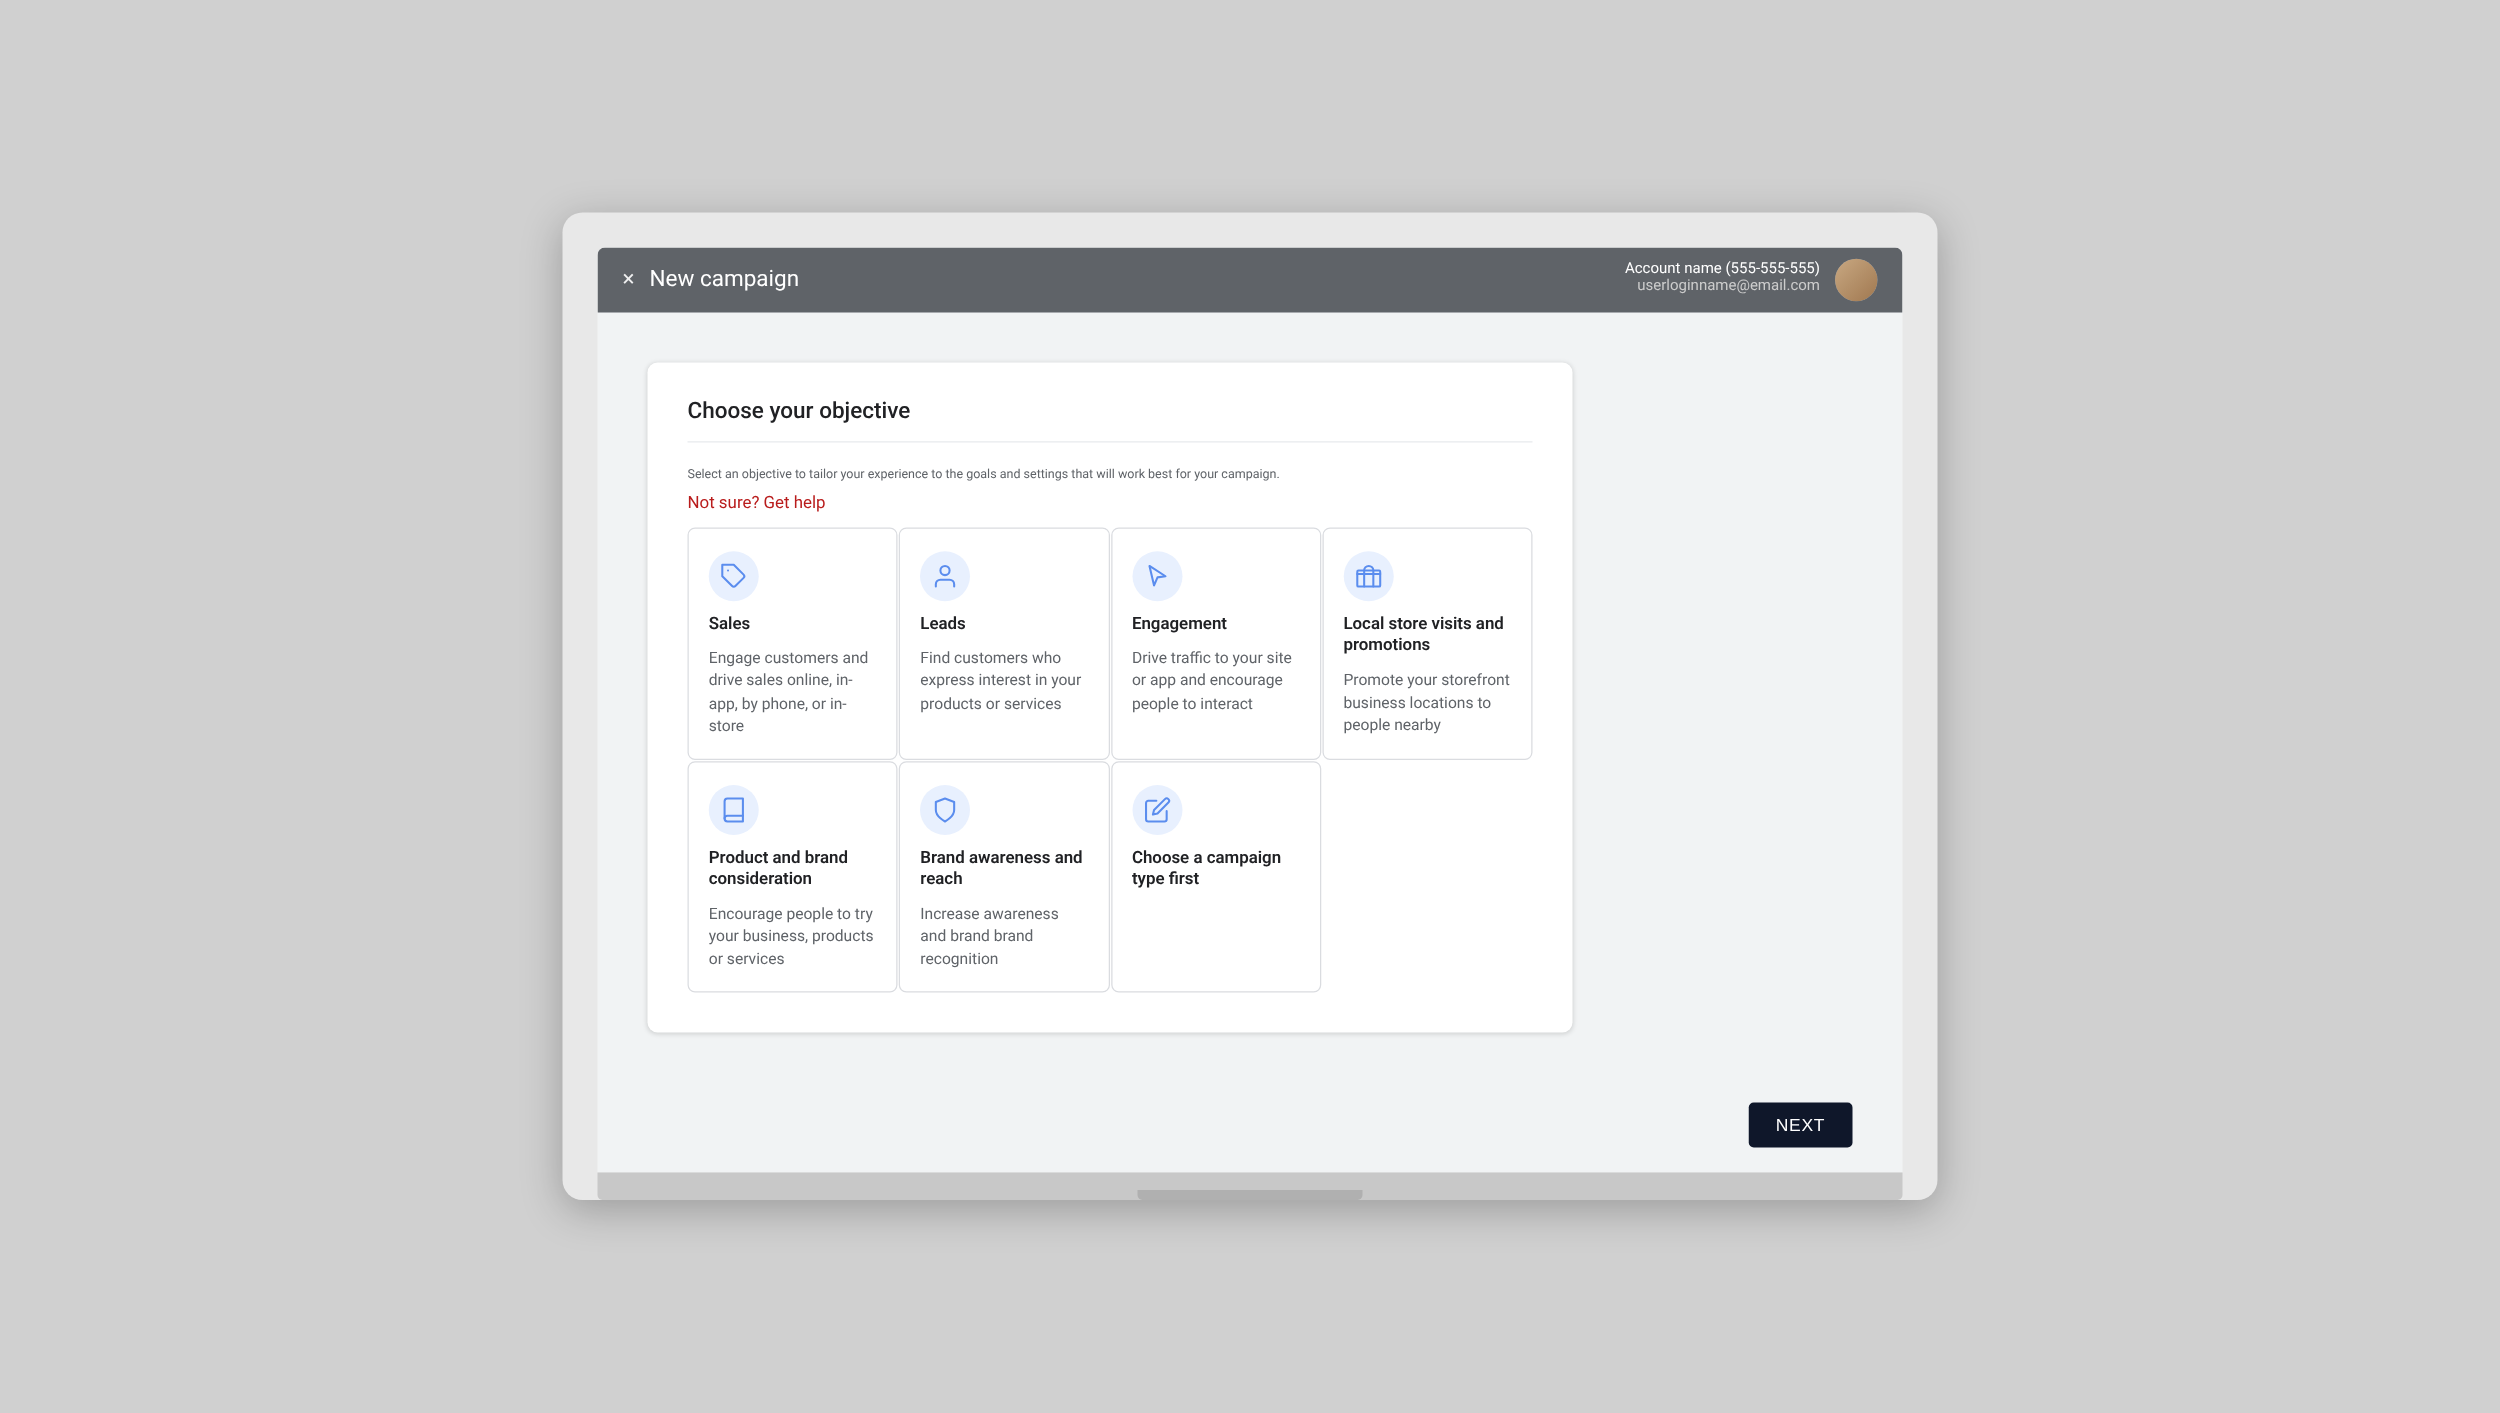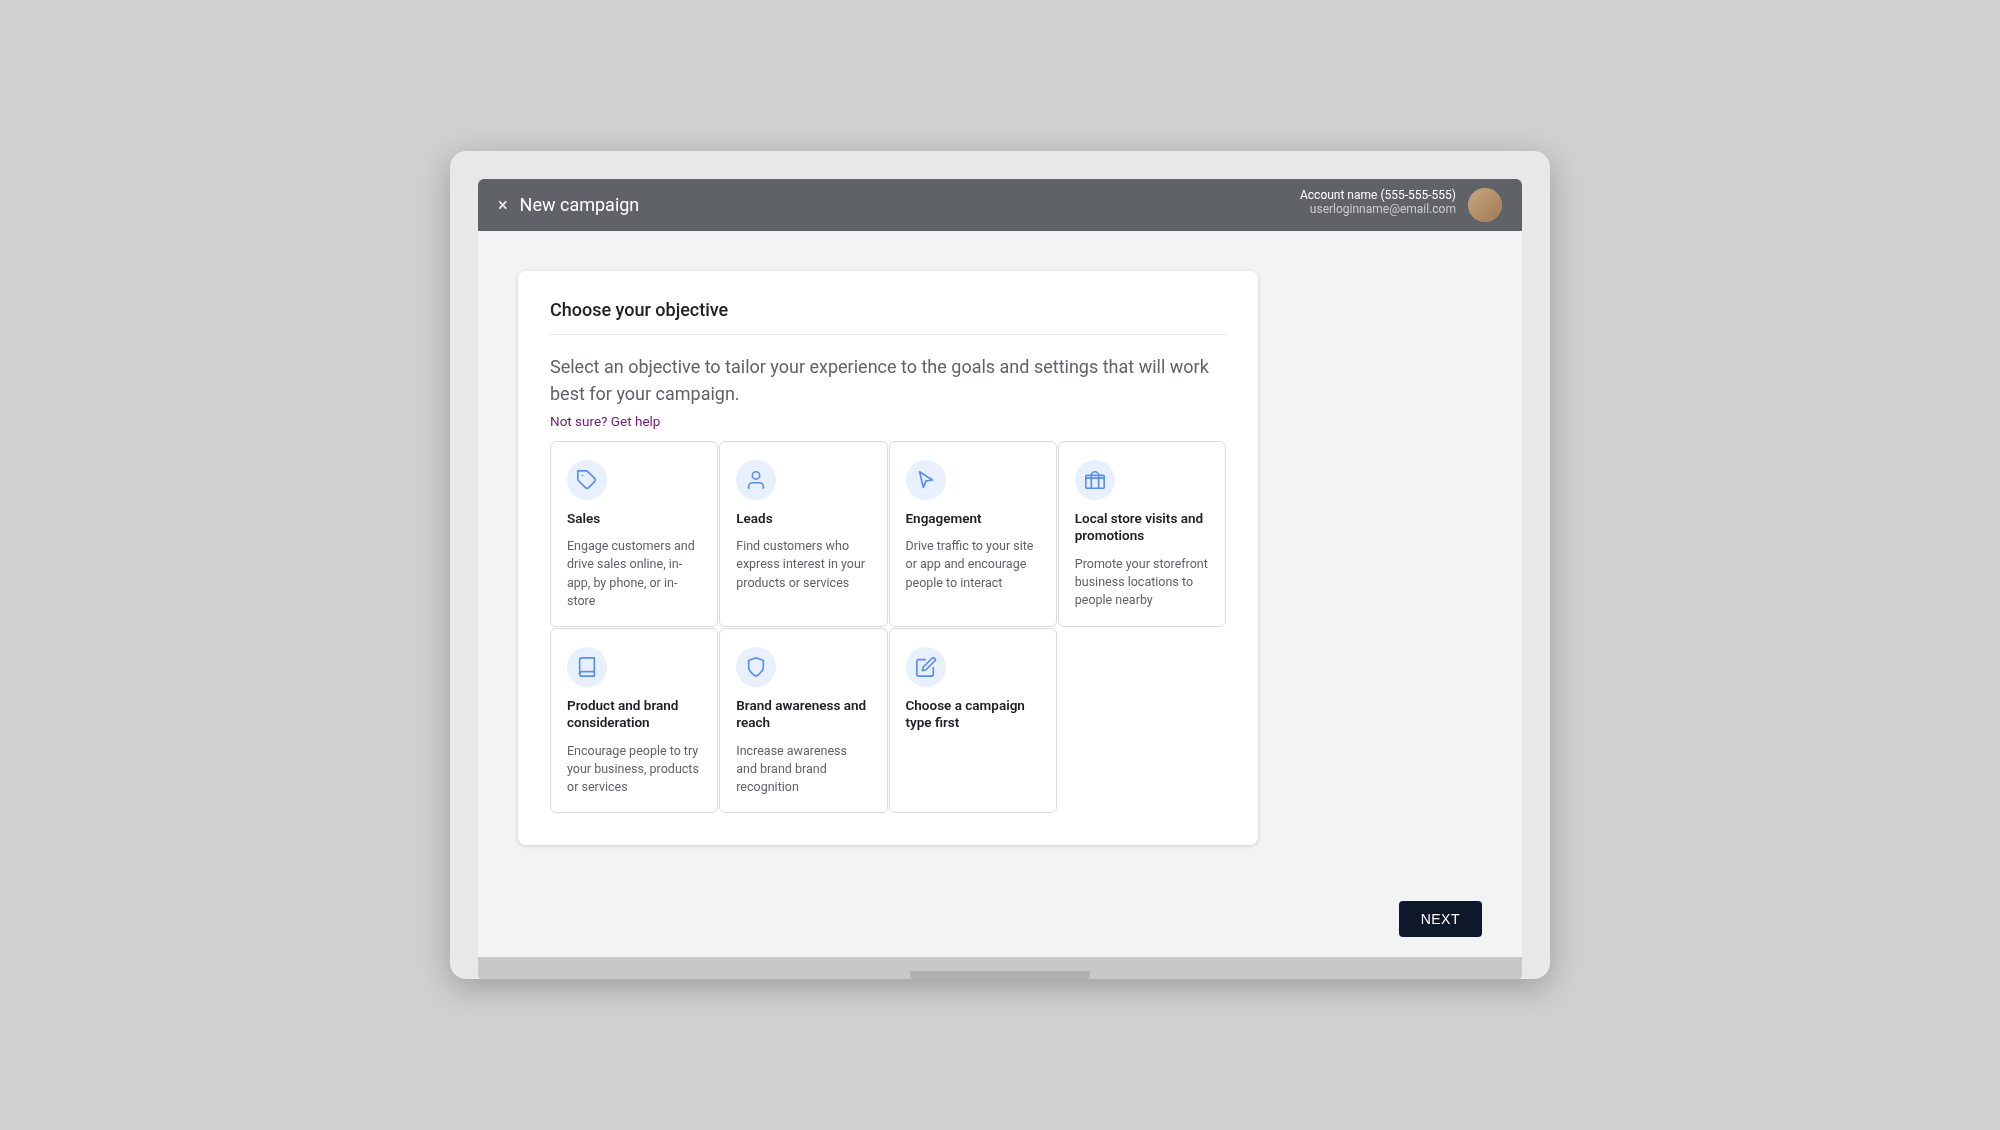--- a/index.html
+++ b/index.html
@@ -114,28 +114,28 @@
     .card-title {
       font-size: 18px;
       color: #202124;
       font-weight: 500;
       margin-bottom: 18px;
       padding-bottom: 14px;
       border-bottom: 1px solid #e8eaed;
     }
 
     .card-description {
-      font-size: 18px;
+      font-size: 10px;
       color: #5f6368;
       margin-bottom: 4px;
       line-height: 1.5;
     }
 
     .card-help-link {
-      color: #701a75;
+      color: #b91c1c;
       font-size: 13.5px;
       text-decoration: none;
       cursor: pointer;
       display: inline-block;
       margin-bottom: 12px;
     }
 
     .objectives-grid {
       display: grid;
       grid-template-columns: repeat(4, 1fr);

